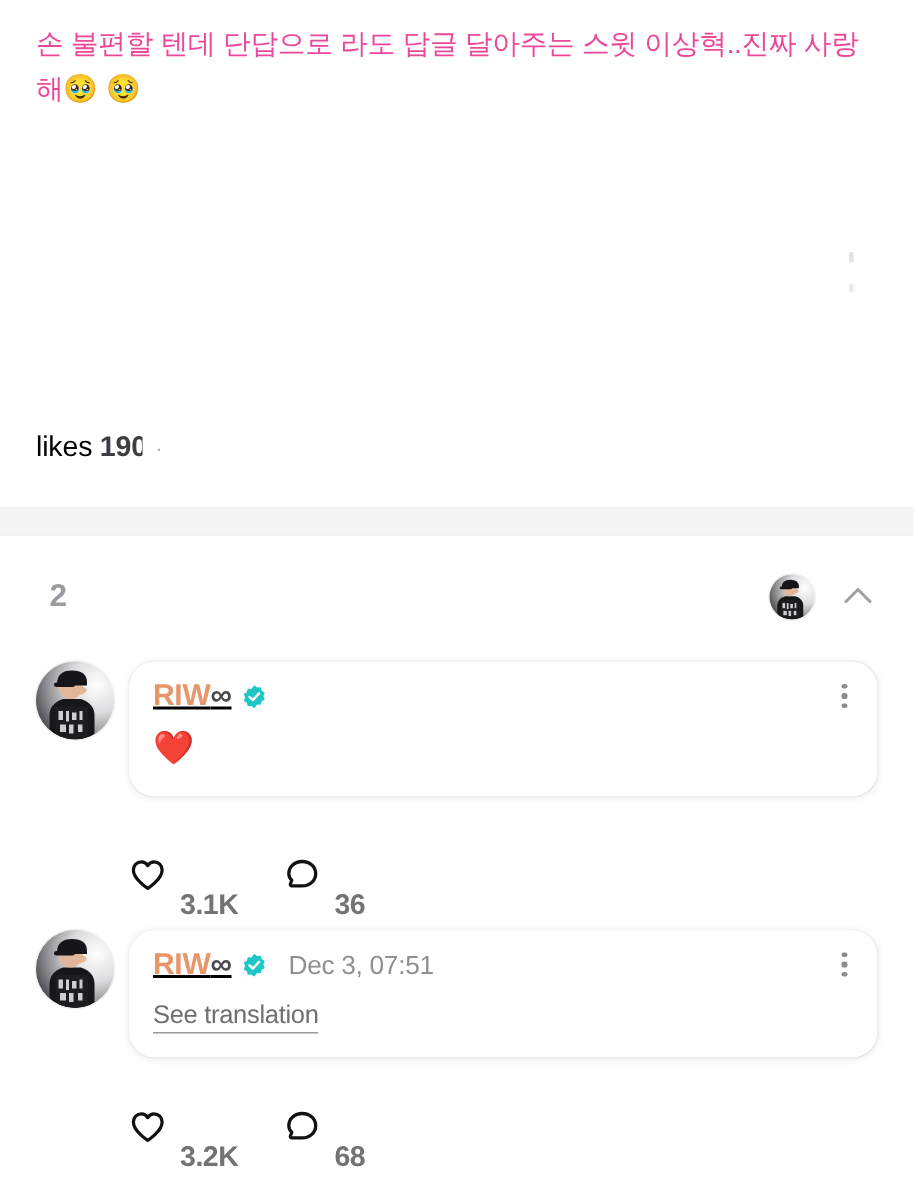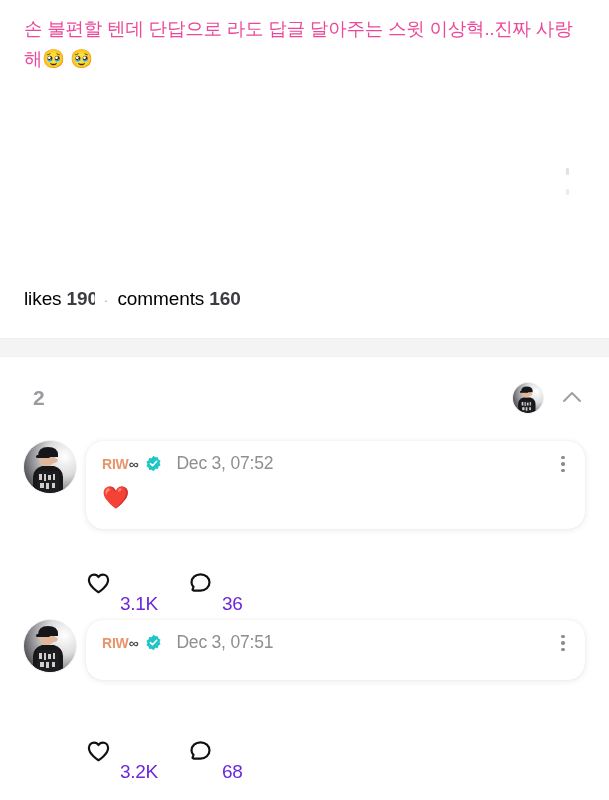--- a/index.html
+++ b/index.html
@@ -161,24 +161,25 @@
     box-sizing: border-box;
     position: relative;
     min-height: 60px;
   }
 
   .comment-head {
     display: flex;
     align-items: center;
   }
   .username {
-    font-size: 14px;
+    font-size: 20px;
     font-weight: 700;
     letter-spacing: -0.2px;
     white-space: nowrap;
+    text-decoration: underline;
   }
   .username .u-name { color: #e8956a; }
   .username .u-sym { color: #4a4a50; font-weight: 600; }
 
   .verified-badge {
     width: 17px;
     height: 17px;
     margin-left: 7px;
     flex: none;
   }
@@ -248,22 +249,22 @@
   .reaction-item {
     display: flex;
     align-items: center;
     gap: 9px;
   }
   .reaction-item + .reaction-item { margin-left: 21px; }
   .reaction-icon { width: 25px; height: 25px; flex: none; }
   .reaction-icon svg { display: block; }
   .reaction-count {
     font-size: 19px;
-    font-weight: 400;
-    color: #6d28d9;
+    font-weight: 700;
+    color: #737373;
     letter-spacing: -0.3px;
     margin-top: 41px;
   }
 </style>
 </head>
 <body>
 
 <div class="post-caption">
   <span>손 불편할 텐데 단답으로 라도 답글 달아주는 스윗 이상혁..진짜 사랑해</span><span class="emoji">🥹 🥹</span>
 </div>
@@ -272,24 +273,20 @@
   <i></i>
     <i></i>
 </div>
 
 <div class="post-meta">
   <div class="meta-group">
     <span class="label">likes</span>
     <span class="value likes-clip">190</span>
   </div>
   <span class="dot">·</span>
-  <div class="meta-group">
-    <span class="label">comments</span>
-    <span class="value">160</span>
-  </div>
 </div>
 
 <div class="separator-band"></div>
 
 <div class="artist-header">
   <span class="artist-count">2</span>
   <div class="spacer"></div>
 
   <div class="avatar avatar-header">
     <svg viewBox="0 0 52 52" xmlns="http://www.w3.org/2000/svg">
@@ -369,21 +366,20 @@
 
   <div class="comment-card">
     <div class="comment-head">
       <span class="username"><span class="u-name">RIW</span><span class="u-sym">∞</span></span>
       <span class="verified-badge">
         <svg width="17" height="17" viewBox="0 0 24 24" xmlns="http://www.w3.org/2000/svg">
           <path d="M12 1.2l2.7 2.1 3.4-.3.9 3.3 2.9 1.8-1.3 3.2 1.3 3.2-2.9 1.8-.9 3.3-3.4-.3L12 22.8l-2.7-2.1-3.4.3-.9-3.3-2.9-1.8L3.4 12.7 2.1 9.5 5 7.7l.9-3.3 3.4.3z" fill="#1ec6c6"></path>
           <polyline points="7.6,12.2 10.6,15.1 16.5,8.9" fill="none" stroke="#ffffff" stroke-width="2.3" stroke-linecap="round" stroke-linejoin="round"></polyline>
         </svg>
       </span>
-      <span class="comment-time">Dec 3, 07:52</span>
     </div>
 
     <div class="kebab-menu">
       <span></span>
         <span></span>
         <span></span>
     </div>
 
     <div class="comment-body emoji-only">❤️</div>
   </div>
@@ -454,20 +450,21 @@
       </span>
       <span class="comment-time">Dec 3, 07:51</span>
     </div>
 
     <div class="kebab-menu">
       <span></span>
         <span></span>
         <span></span>
     </div>
 
+    <span class="see-translation">See translation</span>
   </div>
 </div>
 
 <div class="reaction-row" id="reaction-row-1">
   <div class="reaction-item">
     <span class="reaction-icon">
       <svg width="25" height="25" viewBox="0 0 24 24" xmlns="http://www.w3.org/2000/svg">
         <path d="M12 20.4 C12 20.4 2.8 14.6 2.8 8.6 C2.8 5.6 5.1 3.4 7.9 3.4 C9.7 3.4 11.2 4.4 12 5.8 C12.8 4.4 14.3 3.4 16.1 3.4 C18.9 3.4 21.2 5.6 21.2 8.6 C21.2 14.6 12 20.4 12 20.4 Z" fill="none" stroke="#111114" stroke-width="2.1" stroke-linejoin="round"></path>
       </svg>
     </span>

